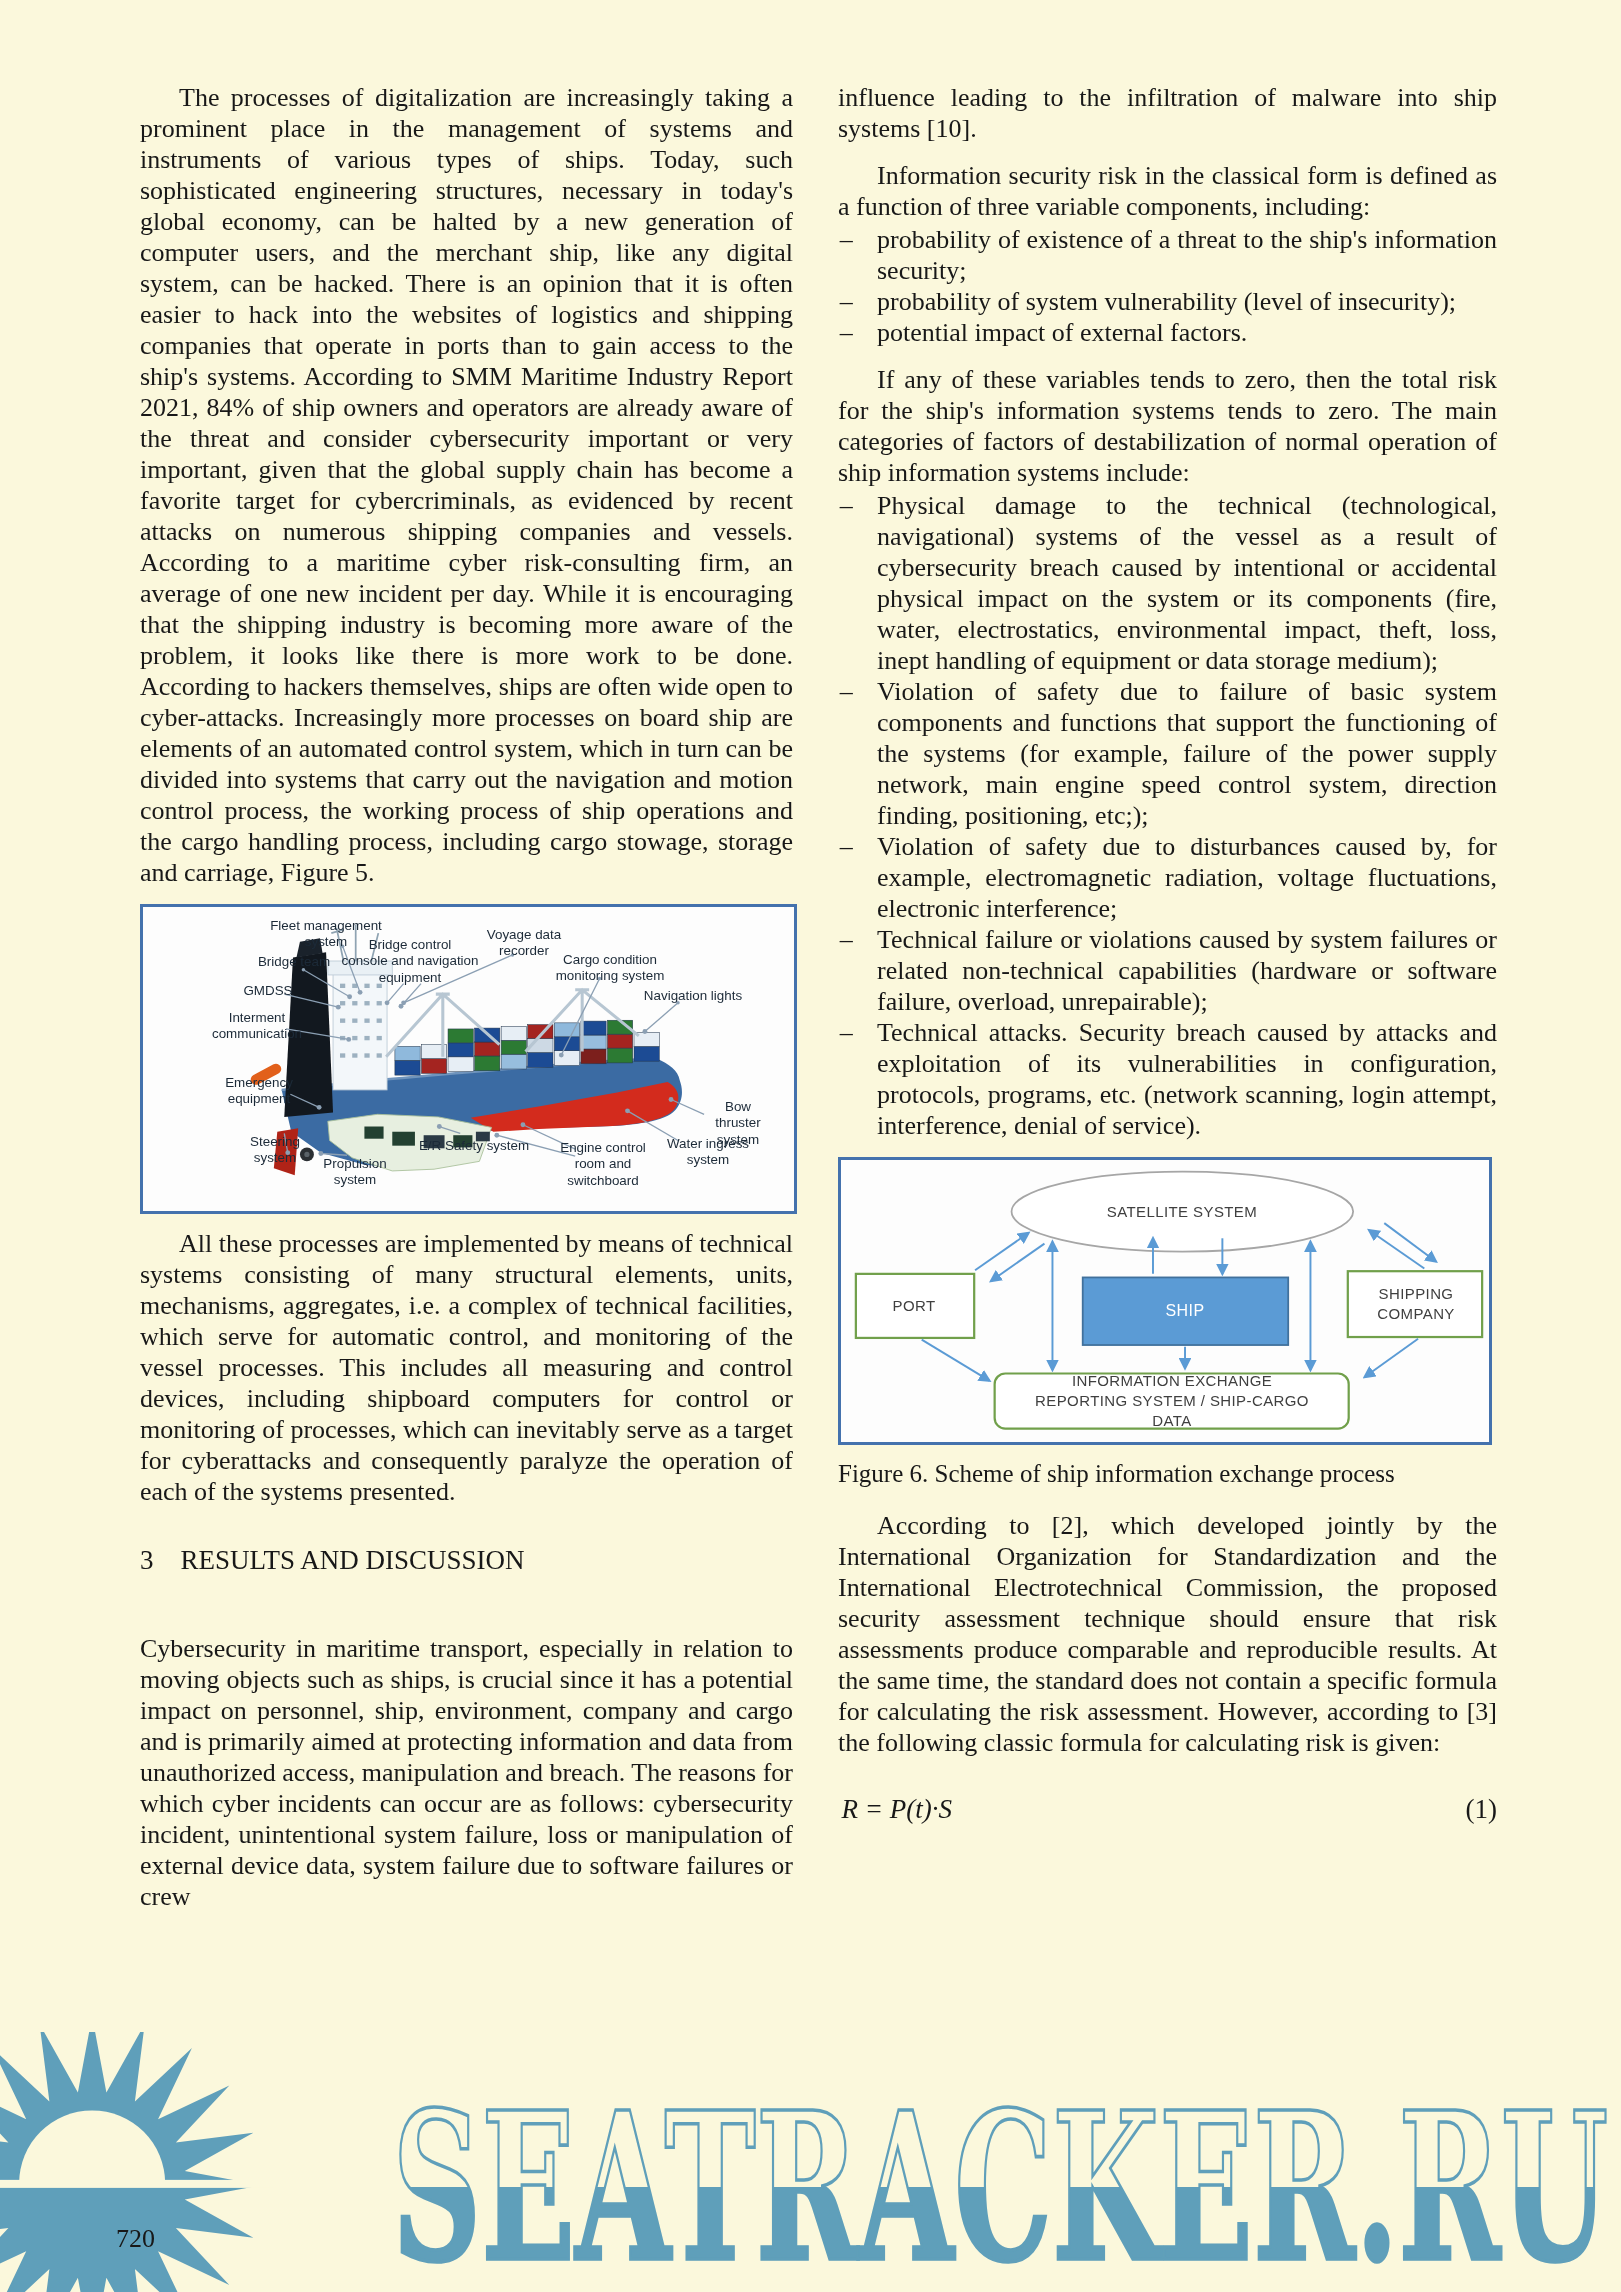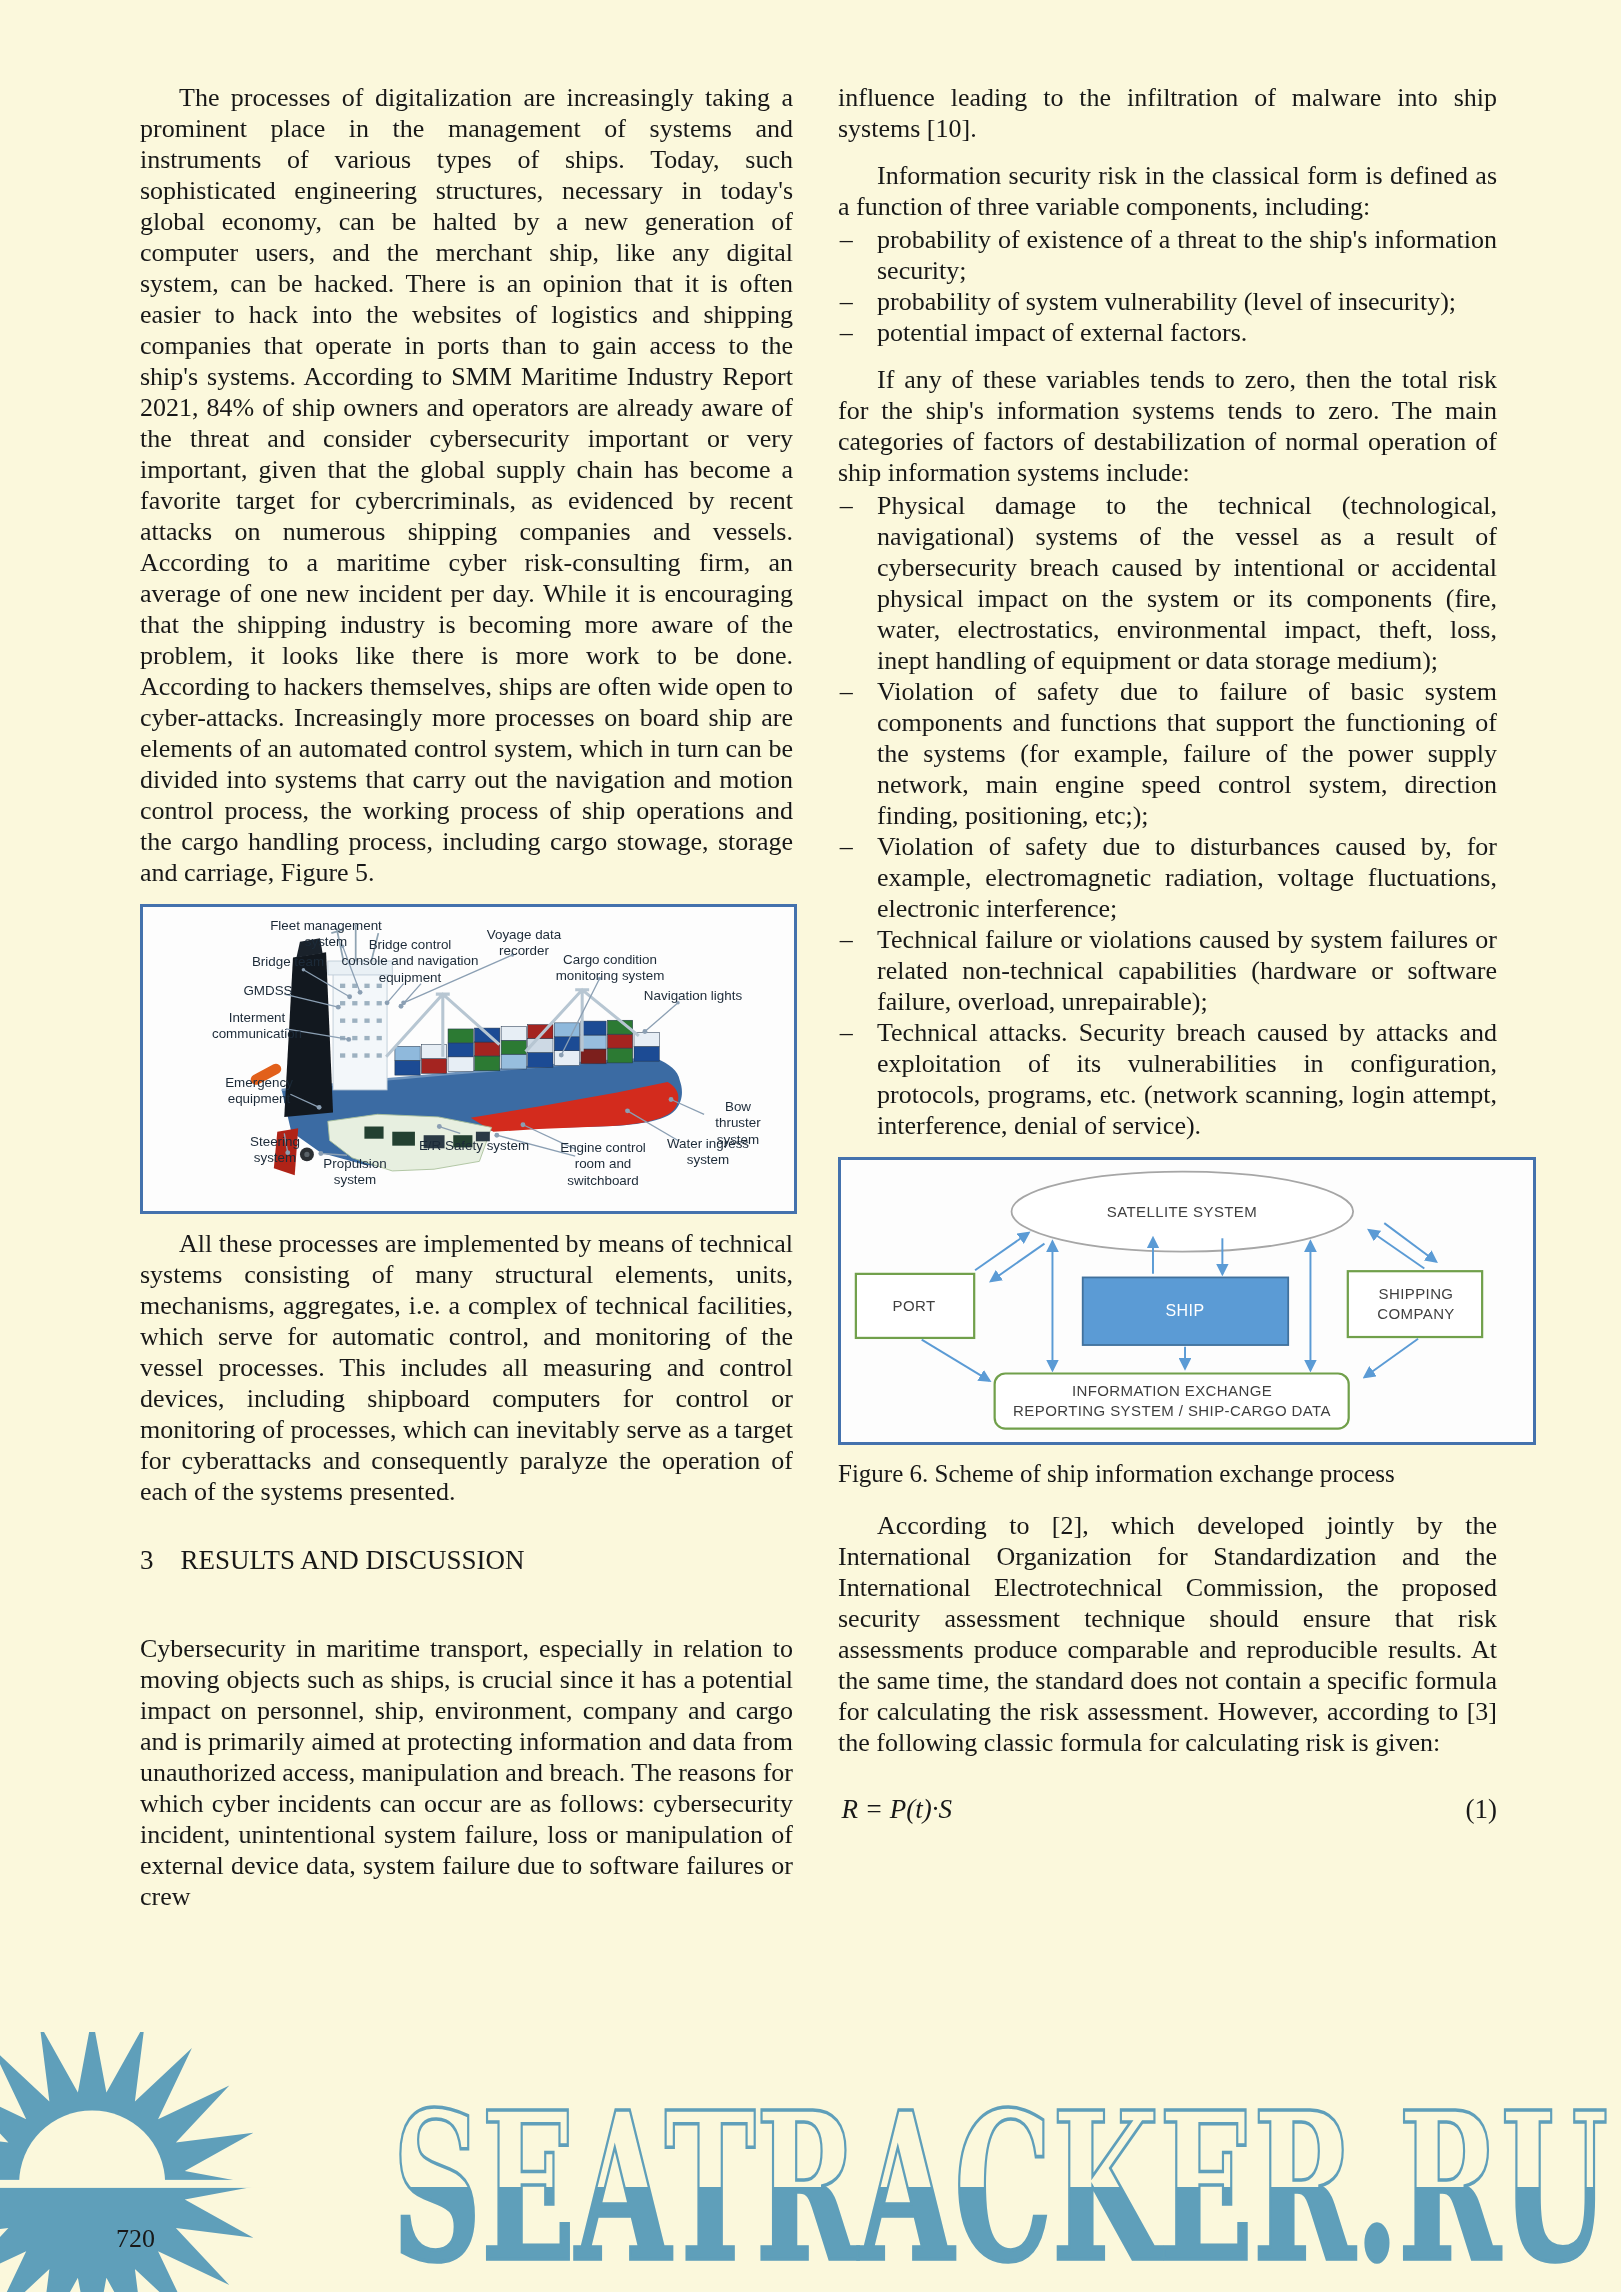--- a/index.html
+++ b/index.html
@@ -12,21 +12,21 @@
   #col-left{left:116px;width:653px;}
   #col-right{left:814px;width:659px;}
   p.para{margin:0 0 16px;text-indent:39px;}
   p.noindent{text-indent:0;}
   p.intro{margin-bottom:1.8px;}
   .dash-list{margin:0 0 16px;}
   .dash-item{position:relative;padding-left:39px;}
   .dash-item .marker{position:absolute;left:1.8px;top:0;}
   .figbox{position:relative;background:#fdfdfd;border:3.6px solid #4472ad;}
   #fig5{width:651px;height:304px;margin:9px 0 14.3px;}
-  #fig6{width:648px;height:282px;margin:14.3px 0 12.5px;padding-left:44px;}
+  #fig6{width:648px;height:282px;margin:14.3px 0 12.5px;}
   .figbox svg{position:absolute;left:0;top:0;}
   .fig5-label{
     position:absolute;transform:translate(-50%,-50%);
     font-family:"Liberation Sans",sans-serif;font-size:13.4px;line-height:1.22;
     color:#1c2a38;text-align:center;white-space:pre-line;
   }
   .fig6-label{
     position:absolute;transform:translate(-50%,-50%);
     font-family:"Liberation Sans",sans-serif;font-size:15px;line-height:1.35;
     color:#3f3f3f;text-align:center;white-space:pre-line;letter-spacing:0.4px;
@@ -203,21 +203,21 @@
     <div class="fig5-label" style="left:183px;top:27px">Fleet management
 system</div>
     <div class="fig5-label" style="left:267px;top:55px">Bridge control
 console and navigation
 equipment</div>
     <div class="fig5-label" style="left:381px;top:36px">Voyage data
 recorder</div>
     <div class="fig5-label" style="left:467px;top:61px">Cargo condition
 monitoring system</div>
     <div class="fig5-label" style="left:550px;top:89px">Navigation lights</div>
-    <div class="fig5-label" style="left:145px;top:55px">Bridge team</div>
+    <div class="fig5-label" style="left:151px;top:55px">Bridge team</div>
     <div class="fig5-label" style="left:125px;top:84px">GMDSS</div>
     <div class="fig5-label" style="left:114px;top:119px">Interment
 communication</div>
     <div class="fig5-label" style="left:116px;top:184px">Emergency
 equipment</div>
     <div class="fig5-label" style="left:132px;top:243px">Steering
 system</div>
     <div class="fig5-label" style="left:212px;top:265px">Propulsion
 system</div>
     <div class="fig5-label" style="left:331px;top:239px">E/R Safety system</div>

